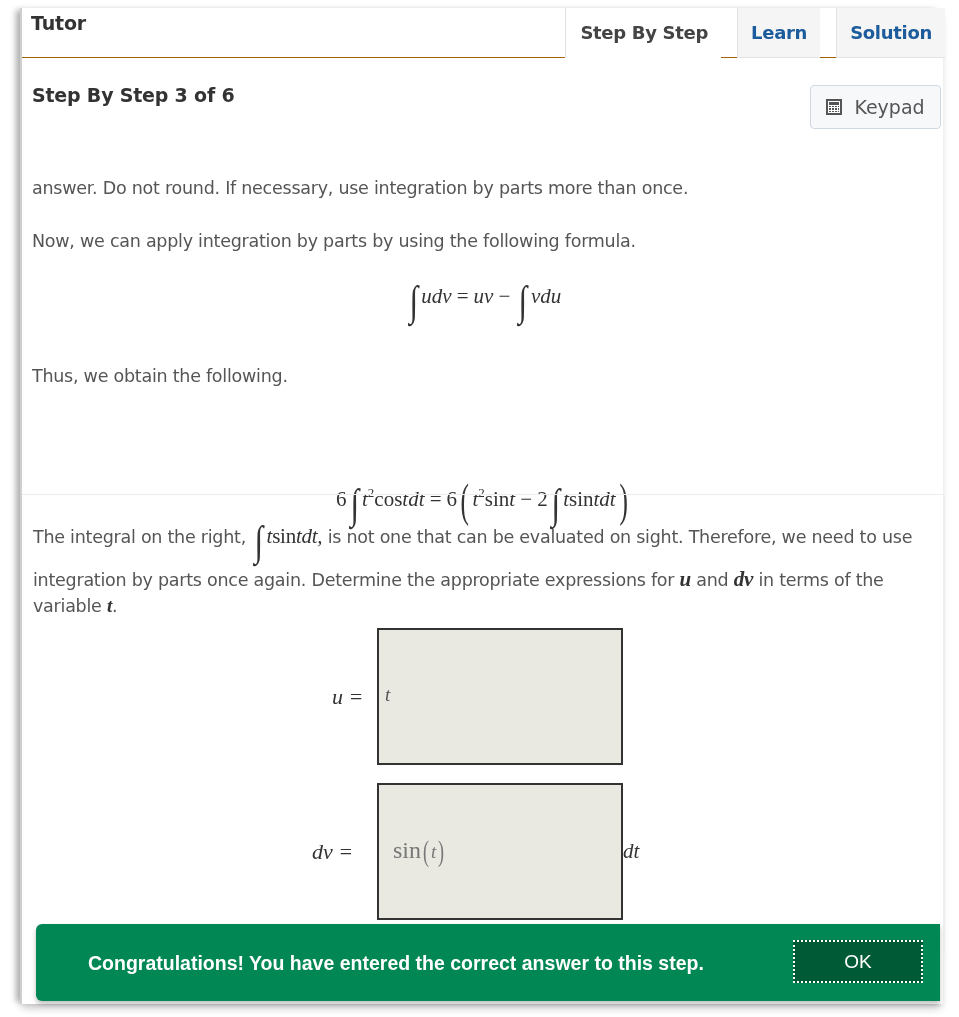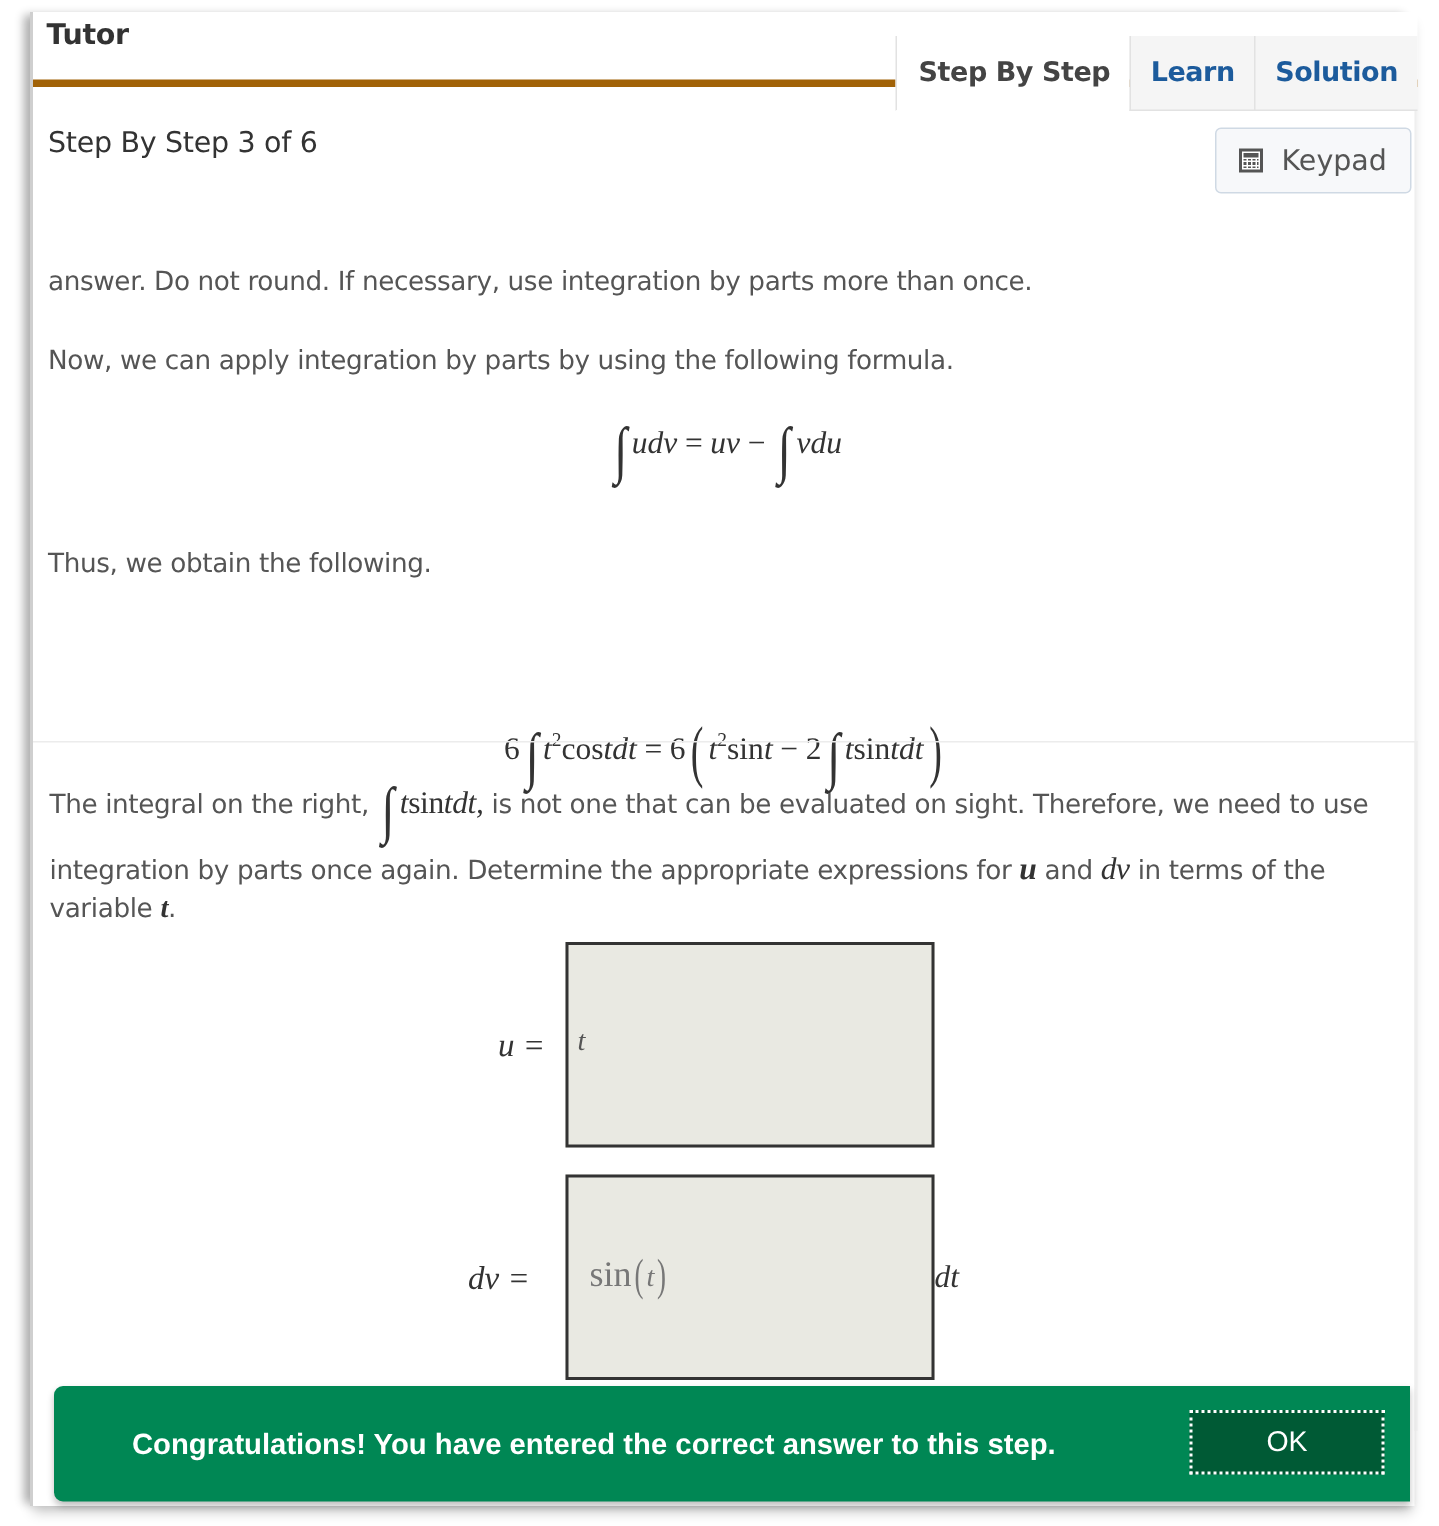--- a/index.html
+++ b/index.html
@@ -7,28 +7,28 @@
     body { position: relative; font-family: "DejaVu Sans", "Liberation Sans", sans-serif; color: #555555; }
 
     .frame {
       position: absolute; left: 20px; top: 8px; width: 923px; height: 996px;
       background: #ffffff;
       box-shadow: -6px 0 6px -2px #b0b0b0, 0 6px 8px -2px #c8c8c8;
       border-left: 2px solid #cfcfcf;
     }
 
     
-    .header { position: absolute; left: 0; top: 0; width: 923px; height: 50px; border-bottom: 5px solid #a16207; background: #fff; }
+    .header { position: absolute; left: 0; top: 0; width: 923px; height: 50px; border-bottom: 1px solid #a16207; background: #fff; }
     .app-title { position: absolute; left: 9px; top: 4px; font-size: 19px; font-weight: bold; color: #333; letter-spacing: -0.2px; }
-    .tabs { position: absolute; right: 0; top: 16px; height: 50px; display: flex; }
+    .tabs { position: absolute; right: 0; top: 0; height: 50px; display: flex; gap: 16px; }
     .tab { height: 50px; padding: 0 13px; display: flex; align-items: center; font-size: 18px; font-weight: bold; color: #1c5b9c; background: #f5f5f5; border-left: 1px solid #e2e2e2; border-bottom: 1px solid #e2e2e2; letter-spacing: -0.3px; }
     .tab.active { color: #444; background: #ffffff; border-bottom: 1px solid #ffffff; padding: 0 13px 0 14px; }
 
     
-    .step-title { position: absolute; left: 10px; top: 76px; font-size: 19px; font-weight: normal; color: #333; letter-spacing: -0.2px; }
+    .step-title { position: absolute; left: 10px; top: 76px; font-size: 19px; font-weight: bold; color: #333; letter-spacing: -0.2px; }
     .keypad-btn { position: absolute; left: 788px; top: 77px; width: 131px; height: 44px; border: 1px solid #cfd9e4; border-radius: 4px; background: #f7f8fa; display: flex; align-items: center; justify-content: center; gap: 12px; font-size: 19px; color: #555; }
     .calc-icon { width: 16px; height: 16px; border: 2px solid #555; display: grid; grid-template-columns: repeat(4, 1fr); grid-template-rows: 3px 1fr 1fr 1fr; gap: 1px; padding: 1px; background: #fff; }
     .calc-icon span { background: #555; }
     .calc-icon .screen { grid-column: 1 / span 4; }
 
     .para { position: absolute; left: 10px; font-size: 17.5px; color: #555; letter-spacing: -0.25px; white-space: nowrap; }
     .m { font-family: "Liberation Serif", "DejaVu Serif", serif; font-style: italic; color: #333; font-size: 21px; }
     .mr { font-family: "Liberation Serif", "DejaVu Serif", serif; font-style: normal; color: #333; font-size: 21px; }
     .int { font-family: "Liberation Serif", "DejaVu Serif", serif; font-style: italic; font-size: 42px; color: #333; display: inline-block; transform: scaleX(0.75); vertical-align: -12px; line-height: 1; margin: 0 2px; }
     .sup { font-size: 13px; vertical-align: 9px; font-style: normal; }
@@ -108,21 +108,21 @@
     <span class="mr">2</span><span class="int">∫</span><span class="m">t</span><span class="mr">sin</span><span class="m">tdt</span><span class="bigparen">)</span>
   </div>
 
   <div class="divider"></div>
   <div class="right-strip"></div>
 
   <div class="para" style="top:512px; left:11px;">
     <span>The integral on the right, </span><span class="int">∫</span><span class="m">t</span><span class="mr">sin</span><span class="m">tdt,</span><span> is not one that can be evaluated on sight. Therefore, we need to use</span>
   </div>
   <div class="para" style="top:559px; left:11px;">
-    <span>integration by parts once again. Determine the appropriate expressions for </span><span class="m" style="font-weight:bold;">u</span><span> and </span><span class="m" style="font-weight:normal;">dv</span><span> in terms of the</span>
+    <span>integration by parts once again. Determine the appropriate expressions for </span><span class="m" style="font-weight:bold;">u</span><span> and </span><span class="m" style="font-weight:bold;">dv</span><span> in terms of the</span>
   </div>
   <div class="para" style="top:587px; left:11px;text-align:right;">
     <span>variable </span><span class="m" style="font-weight:bold; font-size:19px;">t</span><span>.</span>
   </div>
 
   <div class="ans-label" style="left:310px; top:676px;">u =</div>
   <div class="ans-box" style="left:355px; top:620px;">
     <span class="ans-value" style="left:6px; top:54px;">t</span>
   </div>
 

